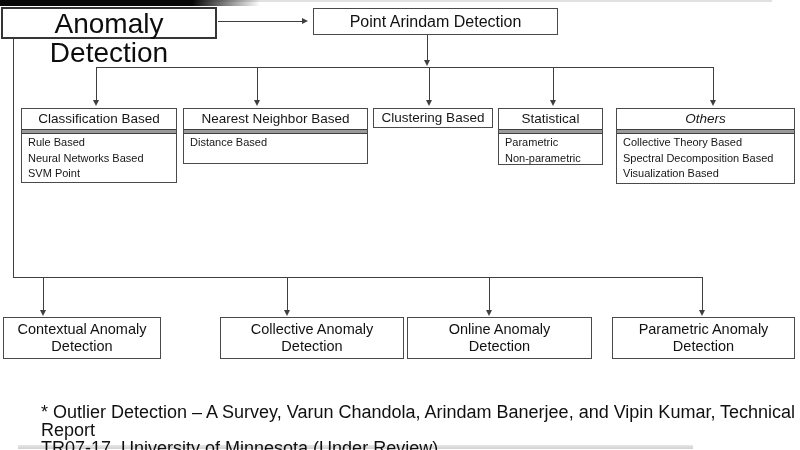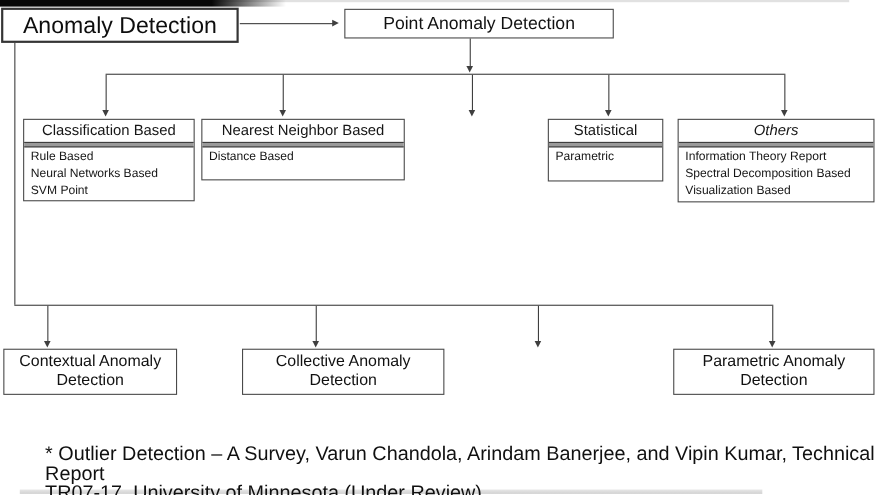--- a/index.html
+++ b/index.html
@@ -9,21 +9,21 @@
   }
   
   .top-faint-line{position:absolute;left:0;top:0;width:772px;height:2px;background:#d7d7d7;opacity:.75;}
   .top-dark-bar{position:absolute;left:0;top:0;width:260px;height:6px;
     background:linear-gradient(90deg,#070707 0%,#070707 74%,rgba(255,255,255,0) 100%);}
   .bottom-strip{position:absolute;left:18px;top:445px;width:675px;height:4px;
     background:linear-gradient(#e3e3e3,#c9c9c9);opacity:.85;}
   
   .box{position:absolute;background:#fff;border:1px solid #4a4a4a;box-sizing:border-box;}
   .root-box{left:1px;top:7px;width:216px;height:32px;border-width:2px;border-color:#353535;
-    font-size:21px;line-height:29px;text-align:center;color:#0d0d0d;}
+    font-size:28px;line-height:29px;text-align:center;color:#0d0d0d;}
   .point-box{left:313px;top:8px;width:245px;height:27px;
     font-size:16px;line-height:25px;text-align:center;}
   .cat-header{height:20px;line-height:20px;text-align:center;font-size:13.5px;color:#161616;}
   .cat-sep{height:3px;background:#9a9a9a;border-top:1px solid #3f3f3f;border-bottom:1px solid #3f3f3f;}
   .cat-items{padding:1px 0 0 6px;}
   .cat-item{font-size:11px;line-height:15.5px;color:#161616;white-space:nowrap;}
   .italic{font-style:italic;}
   .cat-c0{left:21px;top:108px;width:156px;height:75px;}
   .cat-c1{left:183px;top:108px;width:185px;height:56px;}
   .cat-c2{left:373px;top:108px;width:120px;height:20px;}
@@ -51,21 +51,21 @@
 <div class="stage">
 
   <div class="top-faint-line"></div>
   <div class="top-dark-bar"></div>
   <div class="bottom-strip"></div>
 
   <div class="box root-box">
     <span>Anomaly Detection</span>
   </div>
   <div class="box point-box">
-    <span>Point Anomaly Detection</span>
+    <span>Point Arindam Detection</span>
   </div>
 
   <div class="line" style="left:218px;top:21px;width:85px;height:1px;"></div>
   <div class="ah ah-right" style="left:302px;top:18px;"></div>
 
   <div class="line" style="left:427px;top:35px;width:1px;height:26px;"></div>
   <div class="ah ah-down" style="left:424px;top:60px;"></div>
 
   <div class="line" style="left:96px;top:67px;width:618px;height:1px;"></div>
   <div class="line" style="left:96px;top:68px;width:1px;height:33px;"></div>
@@ -90,34 +90,38 @@
   </div>
 
   <div class="box cat-c1">
     <div class="cat-header">Nearest Neighbor Based</div>
     <div class="cat-sep"></div>
     <div class="cat-items">
       <div class="cat-item">Distance Based</div>
     </div>
   </div>
 
+  <div class="box cat-c2">
+    <div class="cat-header">Clustering Based</div>
+  </div>
 
   <div class="box cat-c3">
     <div class="cat-header">Statistical</div>
     <div class="cat-sep"></div>
     <div class="cat-items">
       <div class="cat-item">Parametric</div>
+      <div class="cat-item">Non-parametric</div>
     </div>
   </div>
 
   <div class="box cat-c4">
     <div class="cat-header italic">Others</div>
     <div class="cat-sep"></div>
     <div class="cat-items">
-      <div class="cat-item">Information Theory Report</div>
+      <div class="cat-item">Collective Theory Based</div>
       <div class="cat-item">Spectral Decomposition Based</div>
       <div class="cat-item">Visualization Based</div>
     </div>
   </div>
 
   <div class="line" style="left:13px;top:39px;width:1px;height:238px;"></div>
   <div class="line" style="left:13px;top:277px;width:690px;height:1px;"></div>
   <div class="line" style="left:43px;top:278px;width:1px;height:33px;"></div>
   <div class="ah ah-down" style="left:40px;top:310px;"></div>
   <div class="line" style="left:287px;top:278px;width:1px;height:33px;"></div>
@@ -126,20 +130,23 @@
   <div class="ah ah-down" style="left:486px;top:310px;"></div>
   <div class="line" style="left:702px;top:278px;width:1px;height:33px;"></div>
   <div class="ah ah-down" style="left:699px;top:310px;"></div>
 
   <div class="box bottom-box bb0">
     <div class="wrap">Contextual Anomaly Detection</div>
   </div>
   <div class="box bottom-box bb1">
     <div class="wrap">Collective Anomaly Detection</div>
   </div>
+  <div class="box bottom-box bb2">
+    <div class="wrap">Online Anomaly Detection</div>
+  </div>
   <div class="box bottom-box bb3">
     <div class="wrap">Parametric Anomaly Detection</div>
   </div>
 
   <div class="footnote">
     <div>* Outlier Detection – A Survey, Varun Chandola, Arindam Banerjee, and Vipin Kumar, Technical Report</div>
     <div>TR07-17, University of Minnesota (Under Review)</div>
   </div>
 
 </div>

